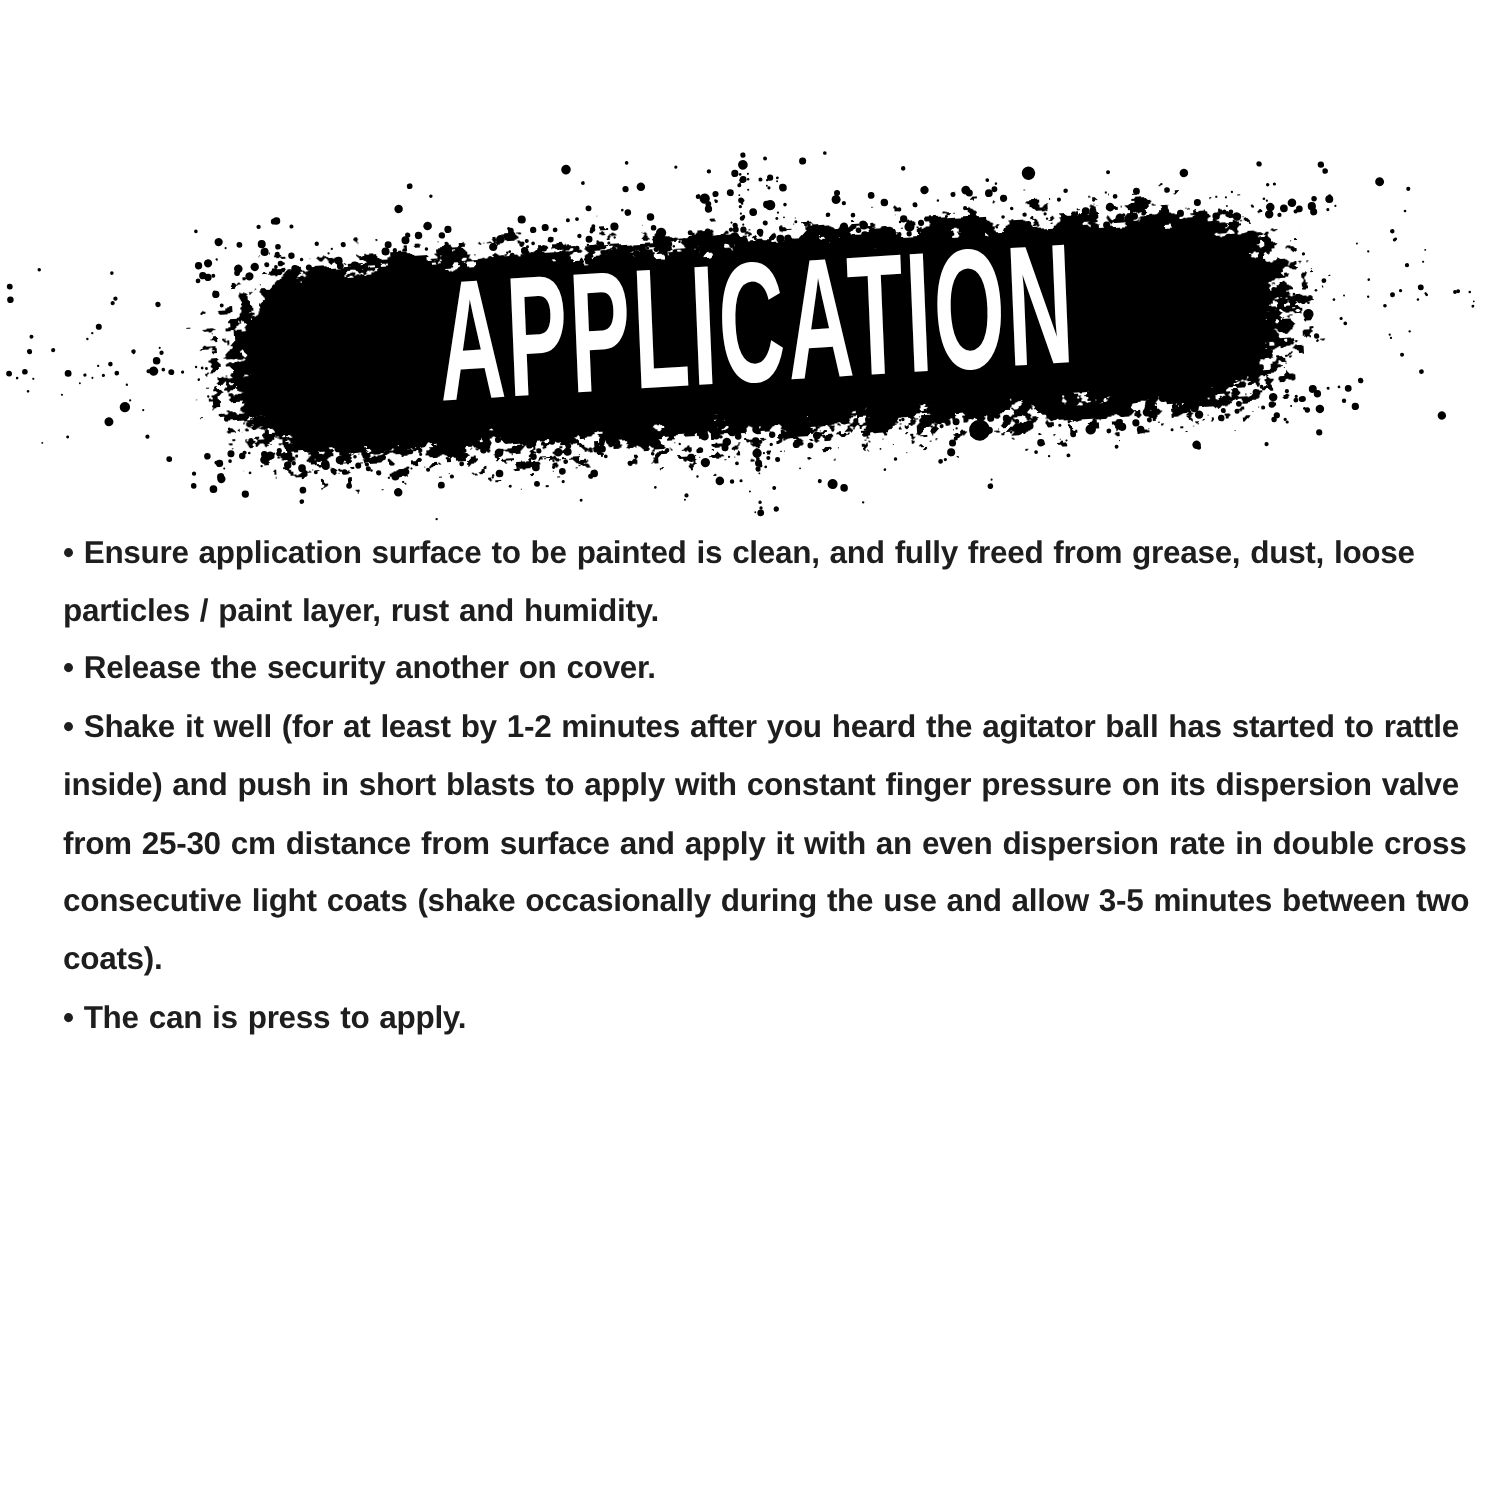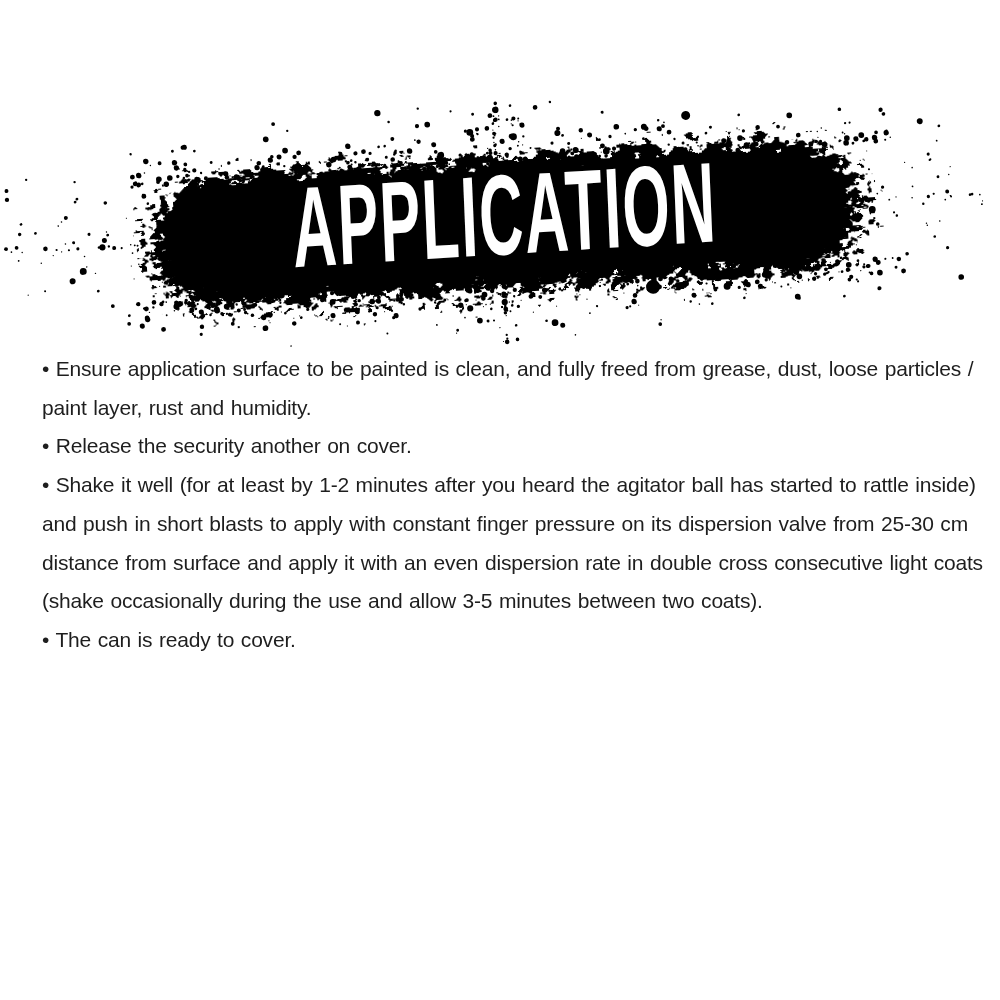--- a/index.html
+++ b/index.html
@@ -37,21 +37,21 @@
   .content {
     position: absolute;
     left: 42px;
     top: 350px;
     width: 950px;
     color: #1e1e1e;
   }
   .content p {
     margin: 0;
     font-size: 21px;
-    font-weight: normal;
+    font-weight: bold;
     line-height: 38.7px;
     letter-spacing: -0.2px;
     word-spacing: 1px;
   }
 </style>
 </head>
 <body>
 
 <div class="page">
 
@@ -1747,16 +1747,16 @@
           <text x="0" y="21" text-anchor="middle" class="banner-title-text" font-size="76" textLength="500" lengthAdjust="spacingAndGlyphs" fill="#ffffff">APPLICATION</text>
         </g>
       </g>
     </svg>
   </div>
 
   <div class="content">
     <p>• Ensure application surface to be painted is clean, and fully freed from grease, dust, loose particles / paint layer, rust and humidity.</p>
     <p>• Release the security another on cover.</p>
     <p>• Shake it well (for at least by 1-2 minutes after you heard the agitator ball has started to rattle inside) and push in short blasts to apply with constant finger pressure on its dispersion valve from 25-30 cm distance from surface and apply it with an even dispersion rate in double cross consecutive light coats (shake occasionally during the use and allow 3-5 minutes between two coats).</p>
-    <p>• The can is ready to cover.</p>
+    <p>• The can is press to apply.</p>
   </div>
 
 </div>
 
 </body></html>

